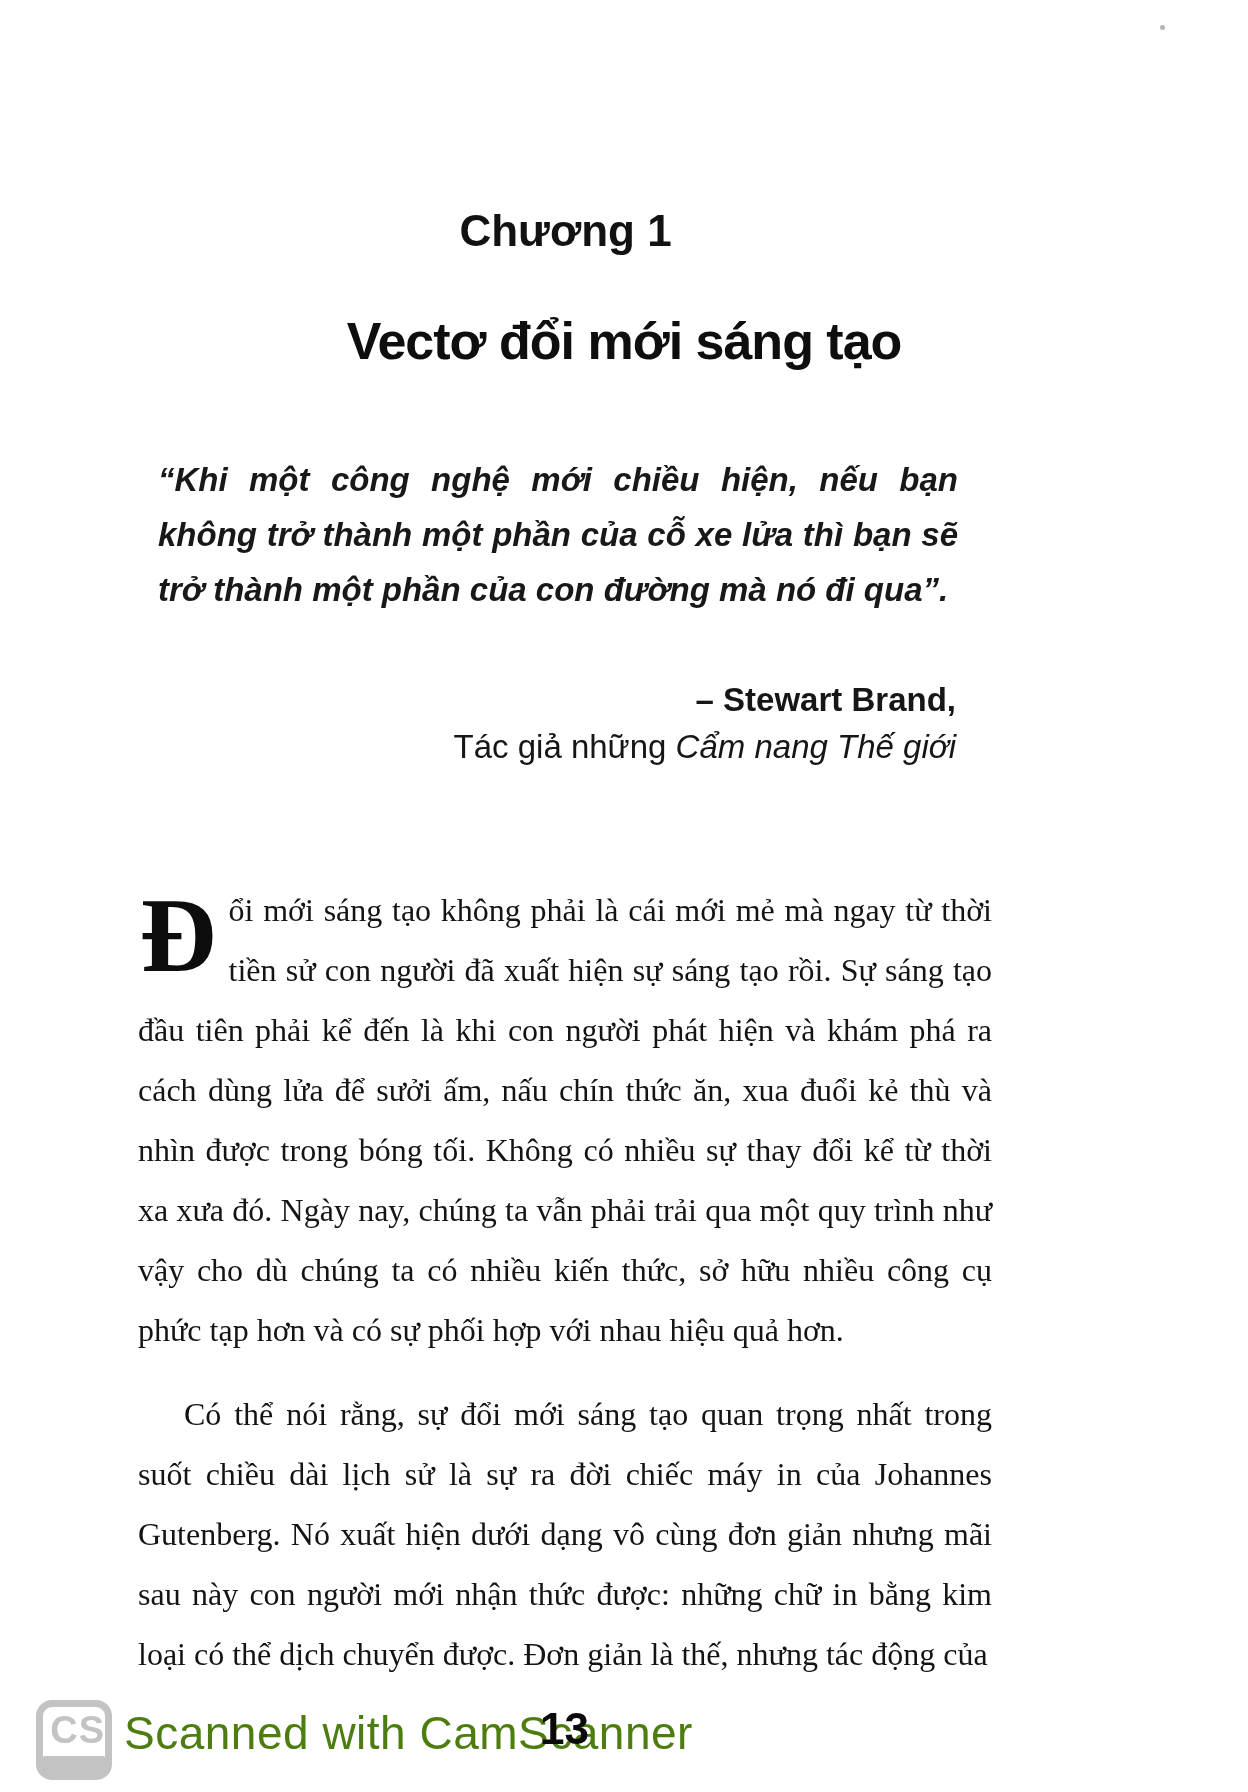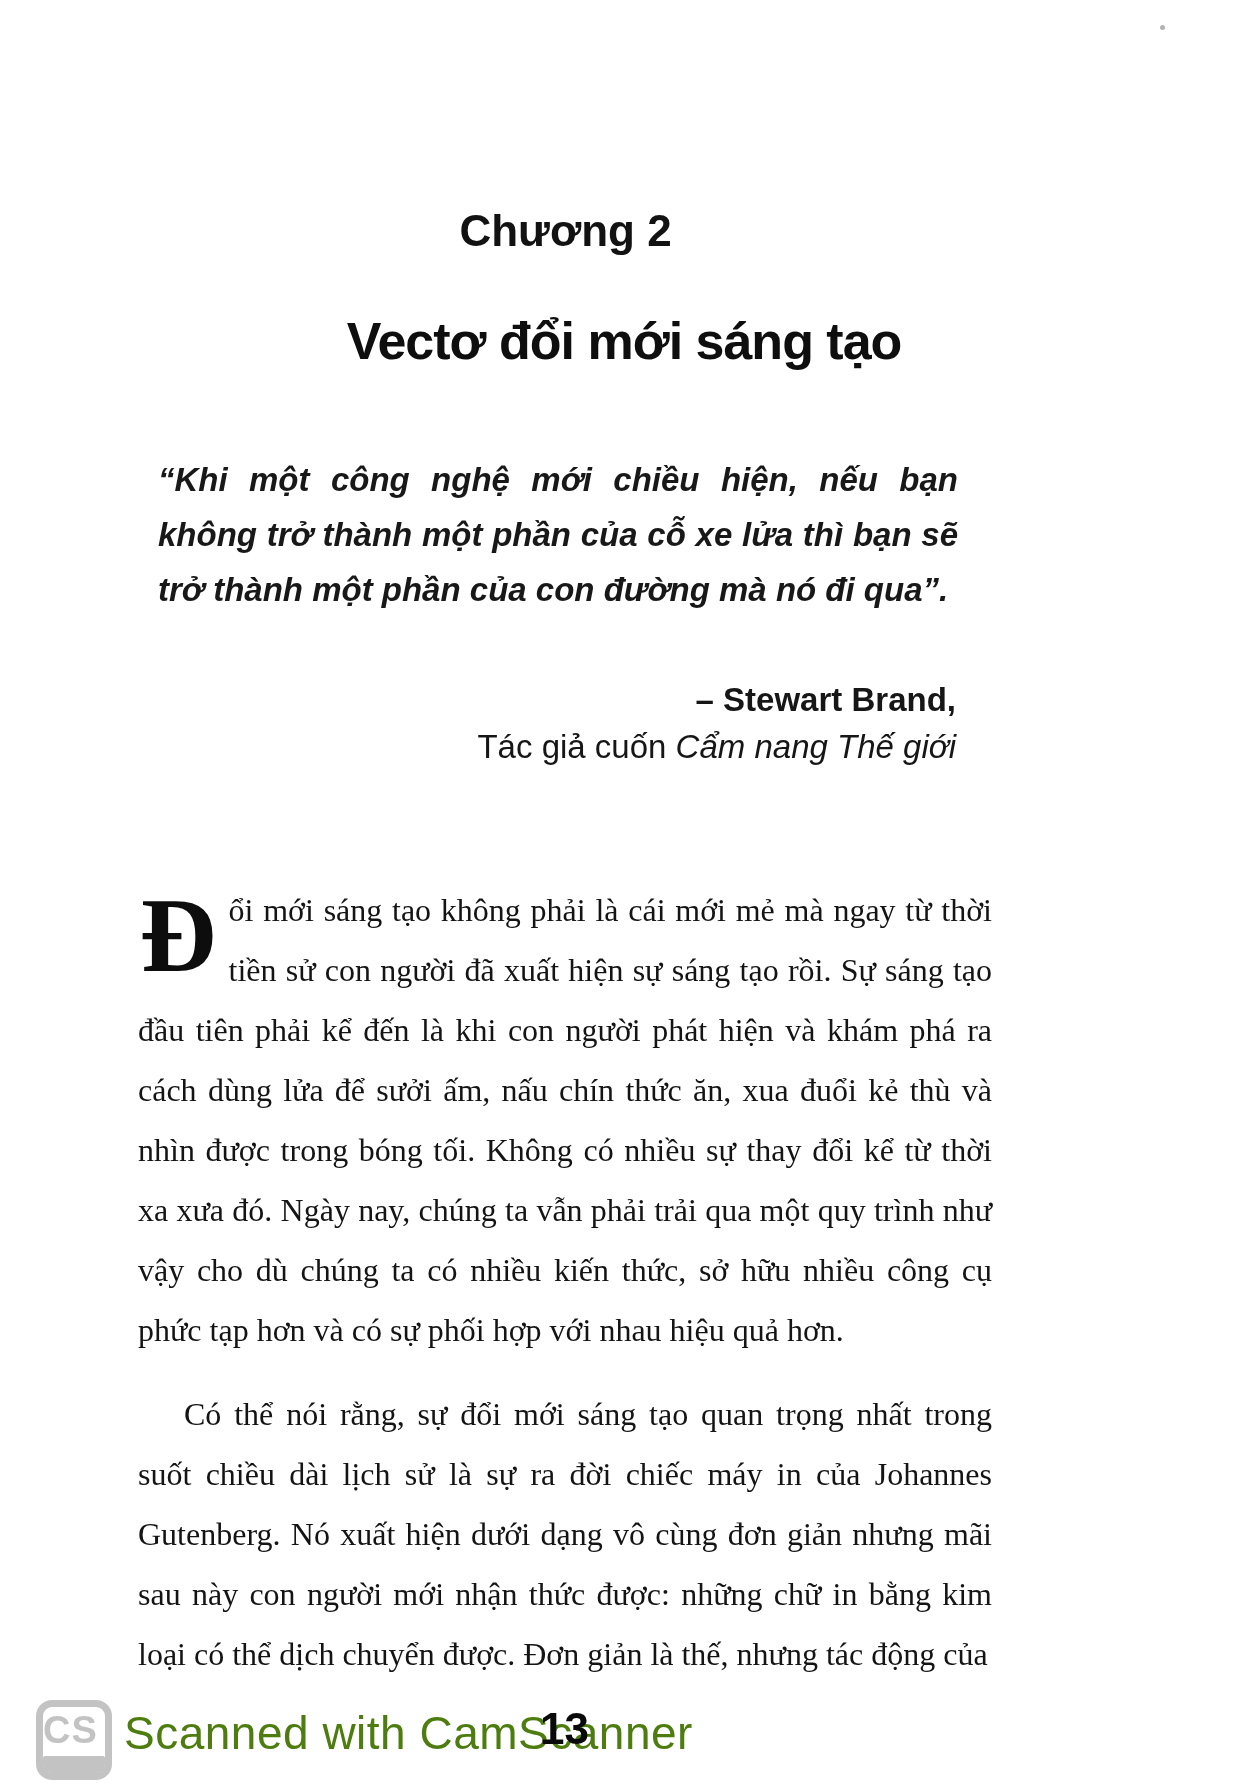--- a/index.html
+++ b/index.html
@@ -104,21 +104,21 @@
     box-sizing: border-box;
     border: 7px solid #c3c3c3;
     border-radius: 16px;
     background: #ffffff;
   }
   .cs-letters {
     position: absolute;
     top: 2px;
     left: 0;
     right: 0;
-    text-align: left;
+    text-align: right;
     font-family: "Liberation Sans", "DejaVu Sans", sans-serif;
     font-weight: bold;
     font-size: 38px;
     letter-spacing: 1px;
     color: #c3c3c3;
   }
   .cs-bar {
     position: absolute;
     bottom: 0;
     left: 0;
@@ -157,29 +157,29 @@
     border-radius: 50%;
     background: #8a8a8a;
     opacity: 0.65;
   }
 </style>
 </head>
 <body>
 
 <div class="page">
 
-  <div class="chapter-label">Chương 2</div>
+  <div class="chapter-label">Chương 1</div>
 
   <h1 class="page-title">Vectơ đổi mới sáng tạo</h1>
 
   <div class="quote">“Khi một công nghệ mới chiều hiện, nếu bạn không trở thành một phần của cỗ xe lửa thì bạn sẽ trở thành một phần của con đường mà nó đi qua”.</div>
 
   <div class="attribution">
     <div class="attr-name">– Stewart Brand,</div>
-    <div class="attr-role"><span>Tác giả cuốn </span><span class="attr-work">Cẩm nang Thế giới</span></div>
+    <div class="attr-role"><span>Tác giả những </span><span class="attr-work">Cẩm nang Thế giới</span></div>
   </div>
 
   <div class="body-text">
     <p class="para-1"><span class="dropcap">Đ</span><span>ổi mới sáng tạo không phải là cái mới mẻ mà ngay từ thời tiền sử con người đã xuất hiện sự sáng tạo rồi. Sự sáng tạo đầu tiên phải kể đến là khi con người phát hiện và khám phá ra cách dùng lửa để sưởi ấm, nấu chín thức ăn, xua đuổi kẻ thù và nhìn được trong bóng tối. Không có nhiều sự thay đổi kể từ thời xa xưa đó. Ngày nay, chúng ta vẫn phải trải qua một quy trình như vậy cho dù chúng ta có nhiều kiến thức, sở hữu nhiều công cụ phức tạp hơn và có sự phối hợp với nhau hiệu quả hơn.</span></p>
     <p class="para-2">Có thể nói rằng, sự đổi mới sáng tạo quan trọng nhất trong suốt chiều dài lịch sử là sự ra đời chiếc máy in của Johannes Gutenberg. Nó xuất hiện dưới dạng vô cùng đơn giản nhưng mãi sau này con người mới nhận thức được: những chữ in bằng kim loại có thể dịch chuyển được. Đơn giản là thế, nhưng tác động của</p>
   </div>
 
   <div class="footer-watermark">
     <div class="cs-logo">
       <div class="cs-letters">CS</div>

